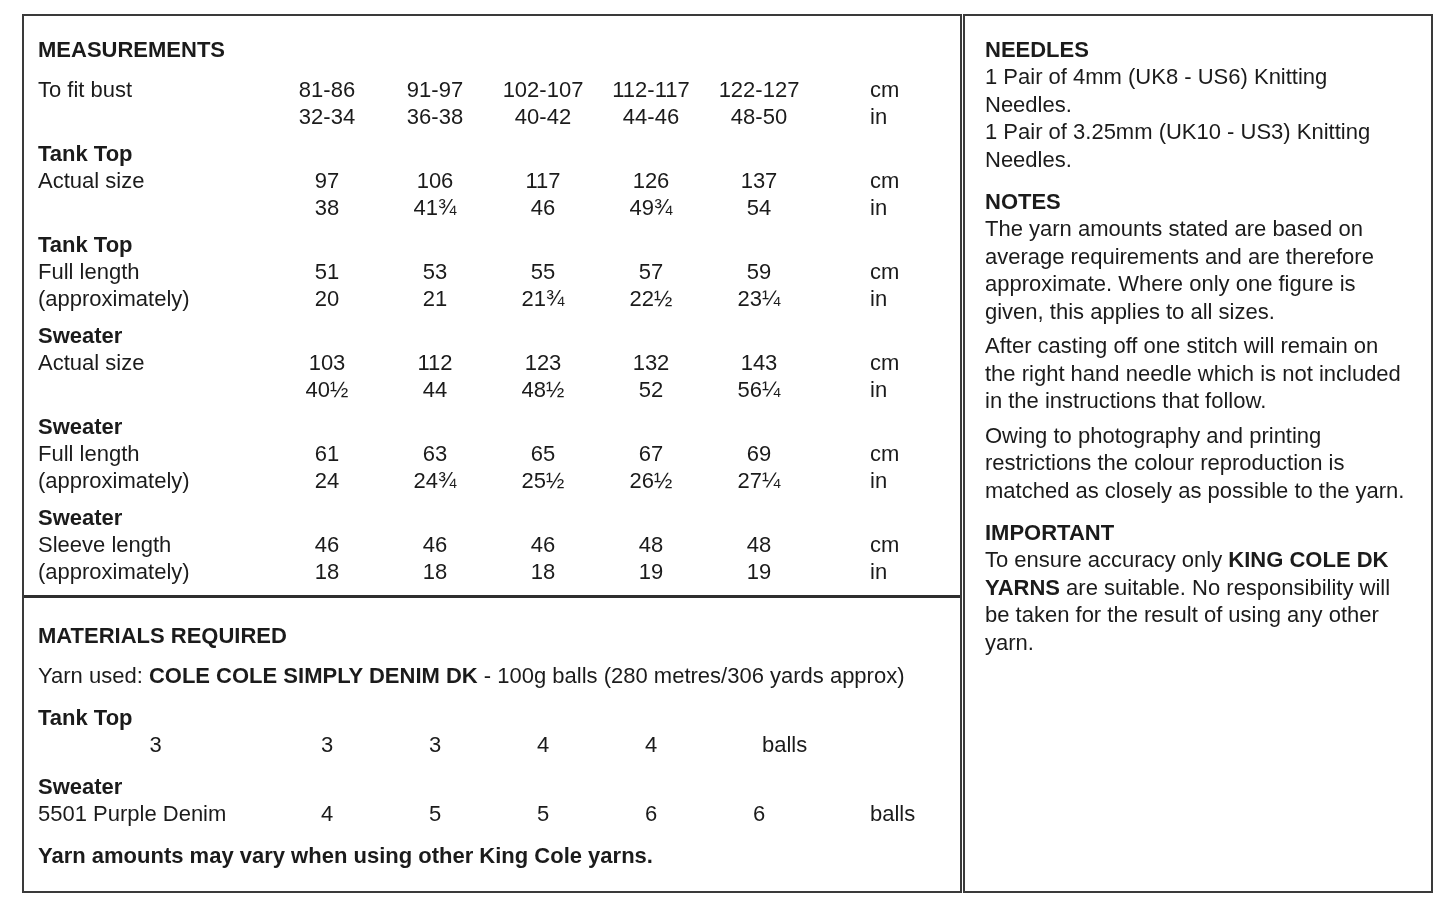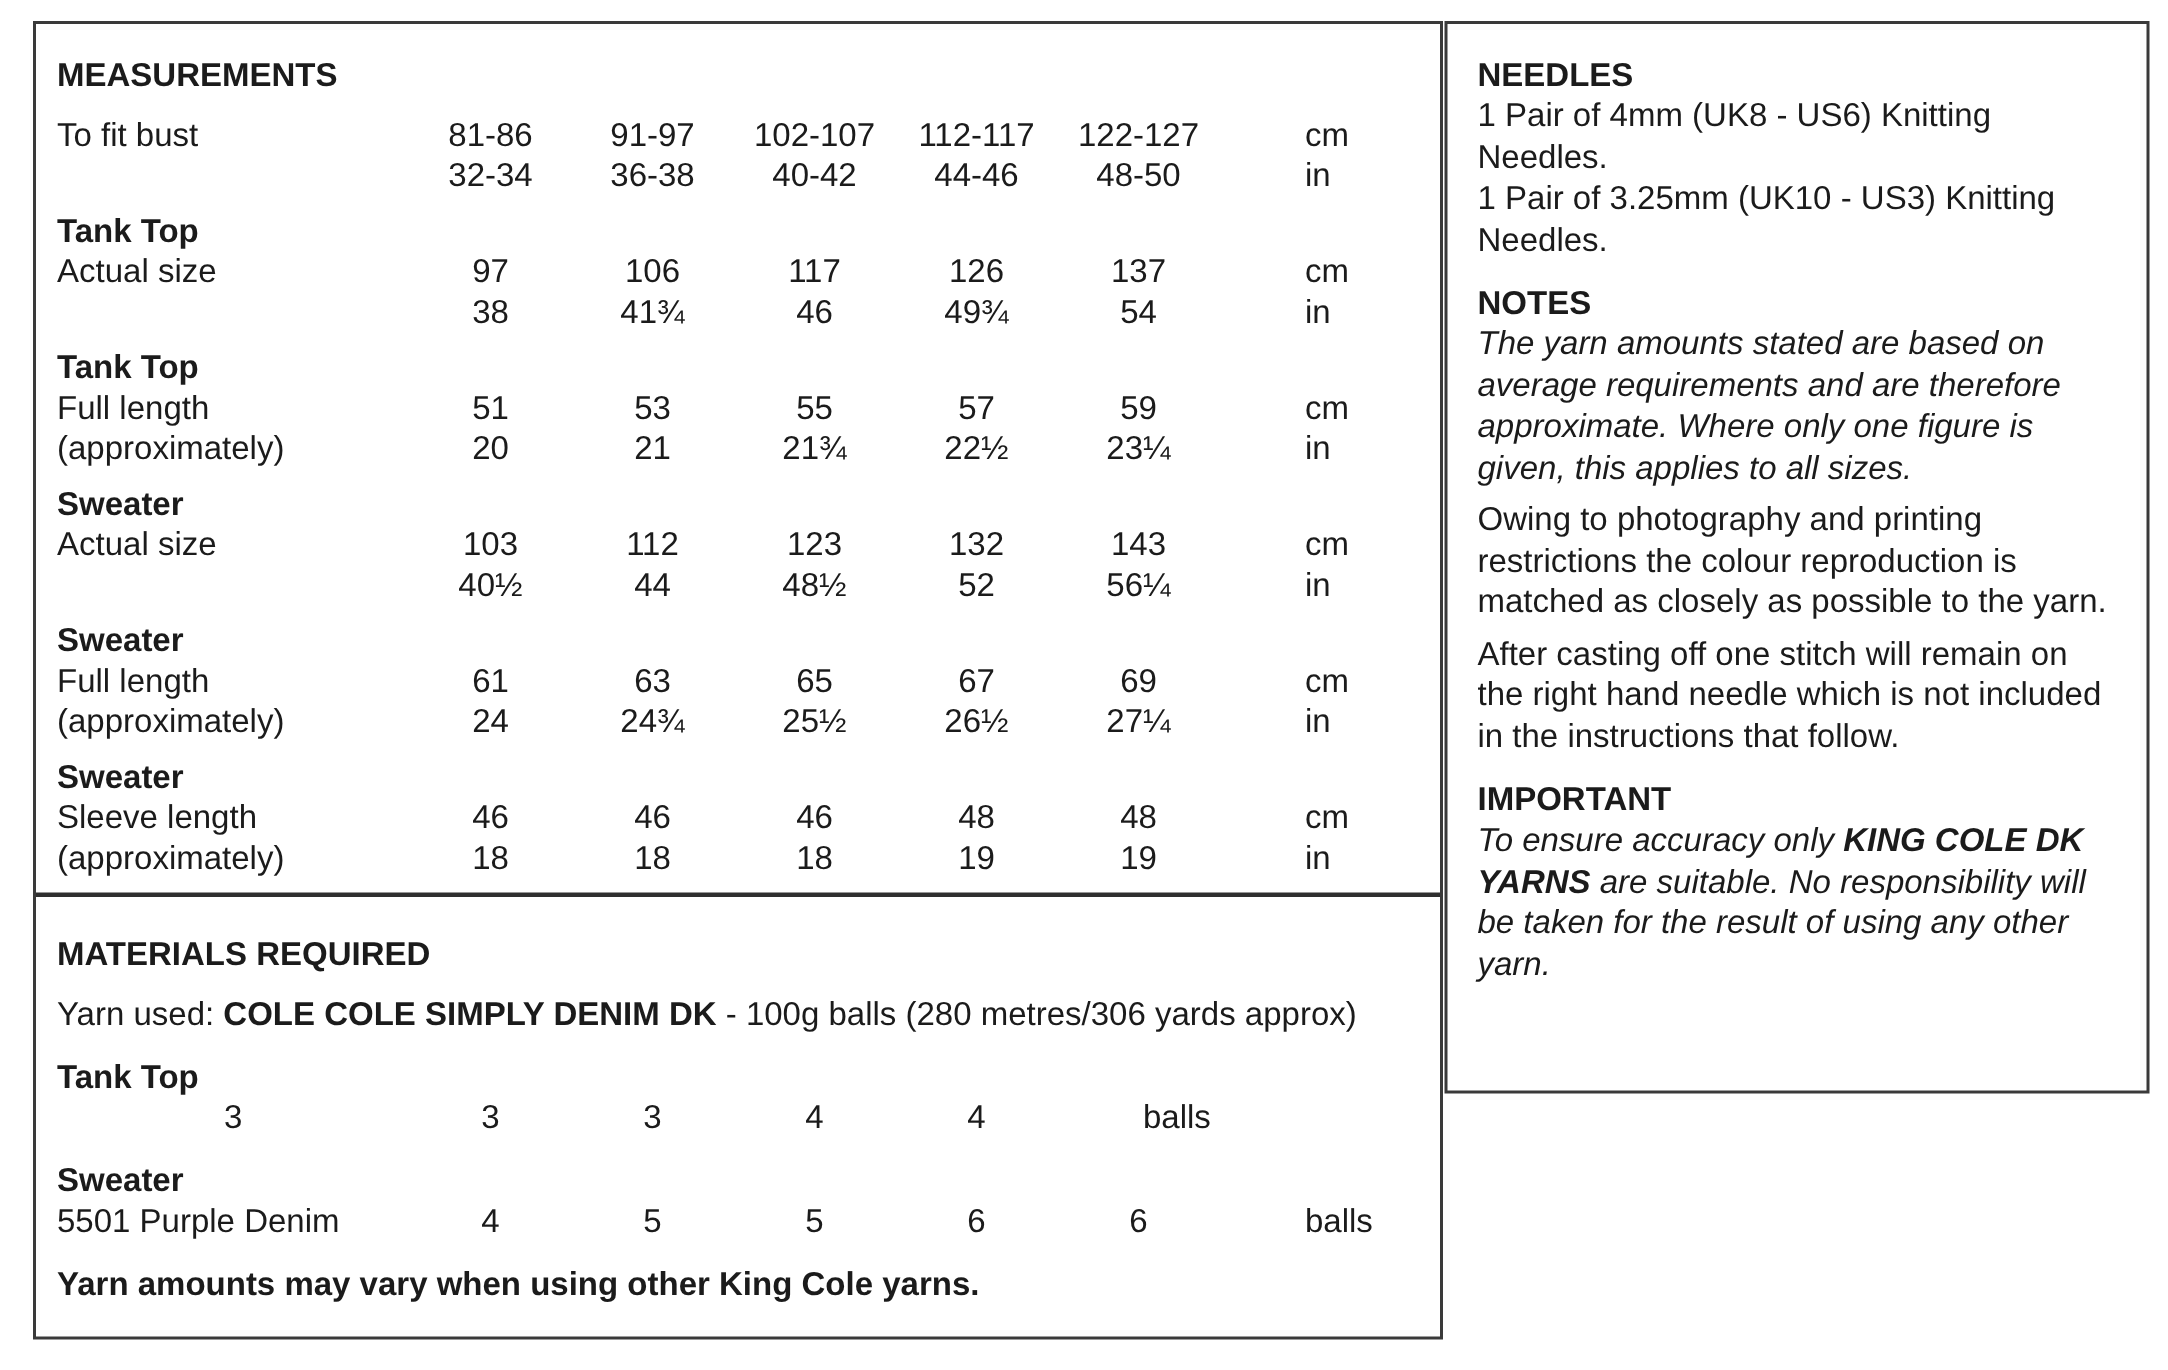--- a/index.html
+++ b/index.html
@@ -4,21 +4,21 @@
 <style>
   * { margin:0; padding:0; box-sizing:border-box; }
   html,body { background:#ffffff; }
   body {
     width:1445px; height:913px; position:relative;
     font-family:"Liberation Sans", sans-serif;
     font-size:22px; color:#1b1b1b;
   }
   .panel { position:absolute; border:2px solid #3a3a3a; background:#fff; }
   #panel-left  { left:22px;  top:14px; width:940px; height:879px; }
-  #panel-right { left:963px; top:14px; width:470px; height:715px; padding:20px 26px 0 20px; }
+  #panel-right { left:963px; top:14px; width:470px; height:879px; padding:20px 26px 0 20px; }
 
   
   .msec   { height:582px; padding:20px 14px 0 14px; border-bottom:3px solid #2f2f2f; }
   .matsec { padding:24px 14px 0 14px; }
 
   .h { font-weight:700; font-size:22px; line-height:27px; }
   .m-heading { margin-bottom:13px; }
 
   .grow { display:grid; grid-template-columns:235px repeat(5,108px) 1fr; line-height:27px; }
   .mgroup { margin-bottom:10px; }
@@ -28,21 +28,21 @@
 
   .yarnline  { margin-top:13px; line-height:27px; }
   .matgroup  { margin-top:15px; }
   .footnote  { margin-top:15px; font-weight:700; line-height:27px; }
 
   
   .rline { line-height:27.5px; }
   .sec-h { margin-top:15px; }
   .sec-h.first { margin-top:0; }
   .para { line-height:27.5px; margin-top:7px; }
-  .para.first { margin-top:0;font-style:italic; }
+  .para.first { margin-top:0; }
 </style>
 </head>
 <body>
 
 <div id="panel-left" class="panel">
 
   <div class="msec">
     <div class="h m-heading">MEASUREMENTS</div>
 
     <div class="mgroup">
@@ -232,22 +232,22 @@
 
   <div>
     <div class="h sec-h first">NEEDLES</div>
     <div class="rline">1 Pair of 4mm (UK8 - US6) Knitting Needles.</div>
     <div class="rline">1 Pair of 3.25mm (UK10 - US3) Knitting Needles.</div>
   </div>
 
   <div>
     <div class="h sec-h">NOTES</div>
     <div class="para first">The yarn amounts stated are based on average requirements and are therefore approximate. Where only one figure is given, this applies to all sizes.</div>
+    <div class="para">After casting off one stitch will remain on the right hand needle which is not included in the instructions that follow.</div>
     <div class="para">Owing to photography and printing restrictions the colour reproduction is matched as closely as possible to the yarn.</div>
-    <div class="para">After casting off one stitch will remain on the right hand needle which is not included in the instructions that follow.</div>
   </div>
 
   <div>
     <div class="h sec-h">IMPORTANT</div>
     <div class="para first">
       <span>To ensure accuracy only </span><span class="bold">KING COLE DK YARNS</span><span> are suitable. No responsibility will be taken for the result of using any other yarn.</span>
     </div>
   </div>
 
 </div>

